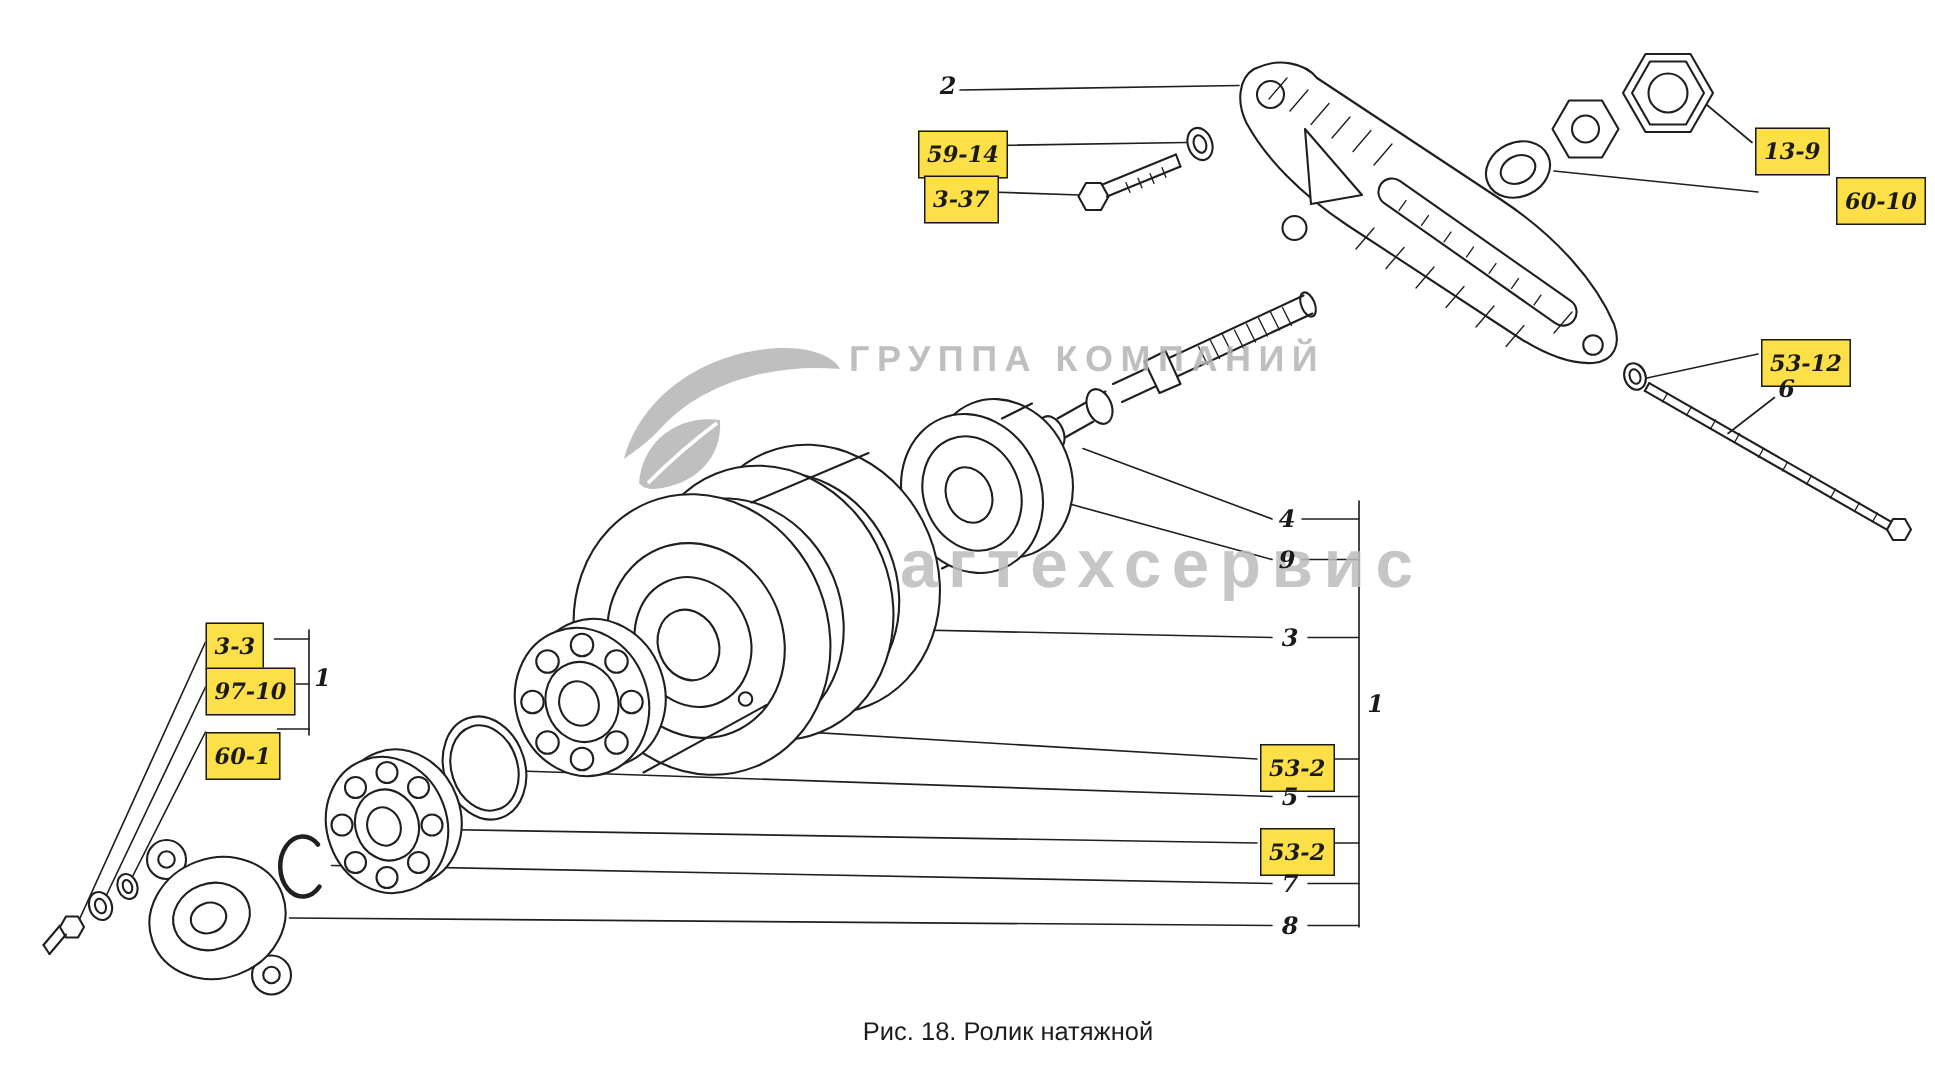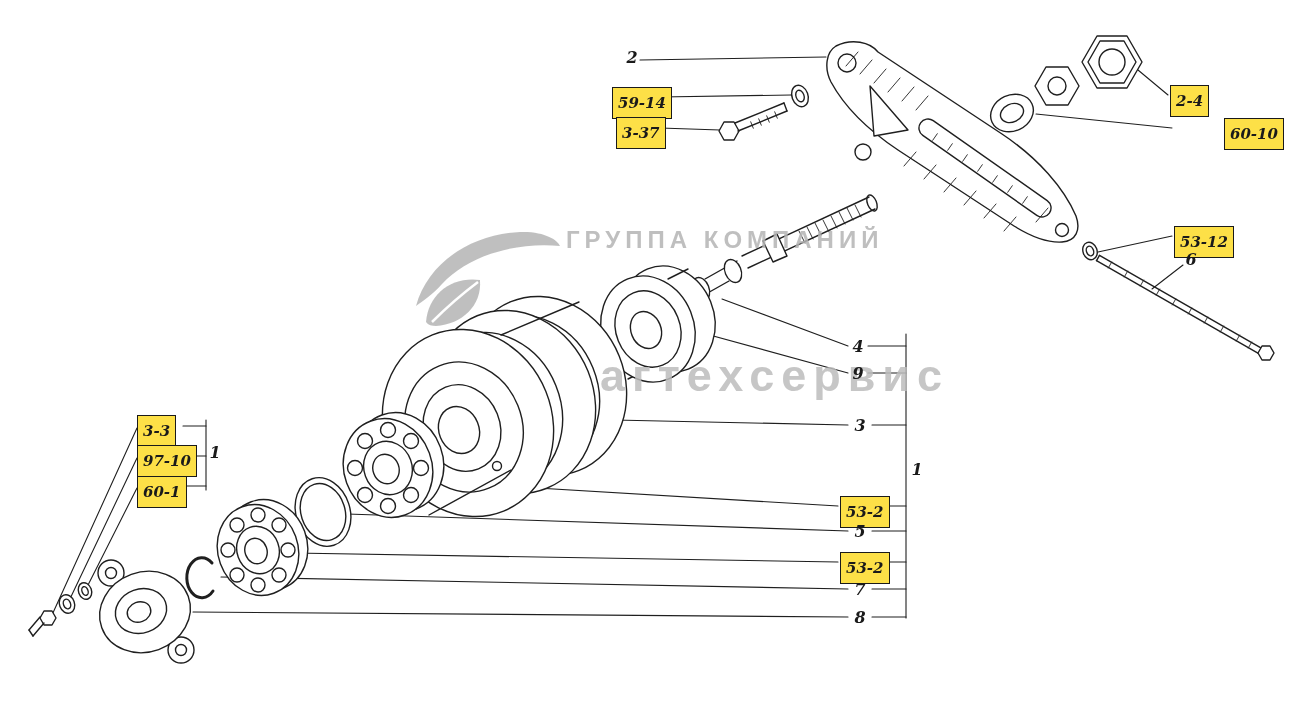--- a/index.html
+++ b/index.html
@@ -271,34 +271,35 @@
     <path d="M 8 84 C 20 40 64 12 112 10 C 136 9 150 18 152 24 C 110 20 62 32 34 62 C 24 73 15 79 8 84 Z" fill="#b5b5b5"></path>
     <path d="M 18 100 C 20 72 44 54 72 58 C 74 84 54 102 28 104 C 24 104 20 103 18 100 Z" fill="#b5b5b5"></path>
     <path d="M 24 100 C 40 84 54 72 70 60" stroke="#ffffff" stroke-width="2.5" fill="none"></path>
   </svg>
 
   <div class="wm wm1">ГРУППА КОМПАНИЙ</div>
   <div class="wm wm3">агтехсервис</div>
 
   <div class="cbox" style="left:612px;top:87px">59-14</div>
   <div class="cbox" style="left:616px;top:117px">3-37</div>
-  <div class="cbox" style="left:1170px;top:85px">2-4</div>
+  <div class="cbox" style="left:1170px;top:85px">13-9</div>
   <div class="cbox" style="left:1224px;top:118px">60-10</div>
   <div class="cbox" style="left:1174px;top:226px">53-12</div>
   <div class="cbox" style="left:840px;top:496px">53-2</div>
   <div class="cbox" style="left:840px;top:552px">53-2</div>
   <div class="cbox" style="left:137px;top:415px">3-3</div>
   <div class="cbox" style="left:137px;top:445px">97-10</div>
-  <div class="cbox" style="left:137px;top:476px">60-1</div>
+  <div class="cbox" style="left:137px;top:488px">60-1</div>
 
   <div class="cnum" style="left:632px;top:57px">2</div>
   <div class="cnum" style="left:1191px;top:259px">6</div>
   <div class="cnum" style="left:858px;top:346px">4</div>
   <div class="cnum" style="left:858px;top:373px">9</div>
   <div class="cnum" style="left:860px;top:425px">3</div>
   <div class="cnum" style="left:860px;top:531px">5</div>
   <div class="cnum" style="left:860px;top:589px">7</div>
   <div class="cnum" style="left:860px;top:617px">8</div>
   <div class="cnum" style="left:215px;top:452px">1</div>
   <div class="cnum" style="left:917px;top:469px">1</div>
 
+  <div class="caption">Рис. 18. Ролик натяжной</div>
 
 </div>
 
 </body></html>

